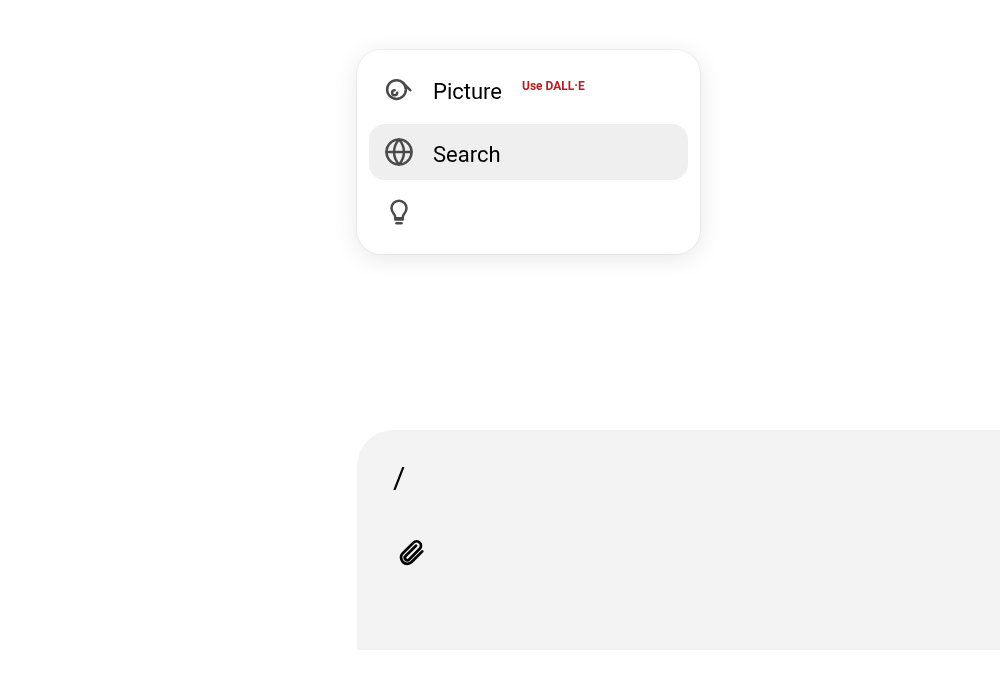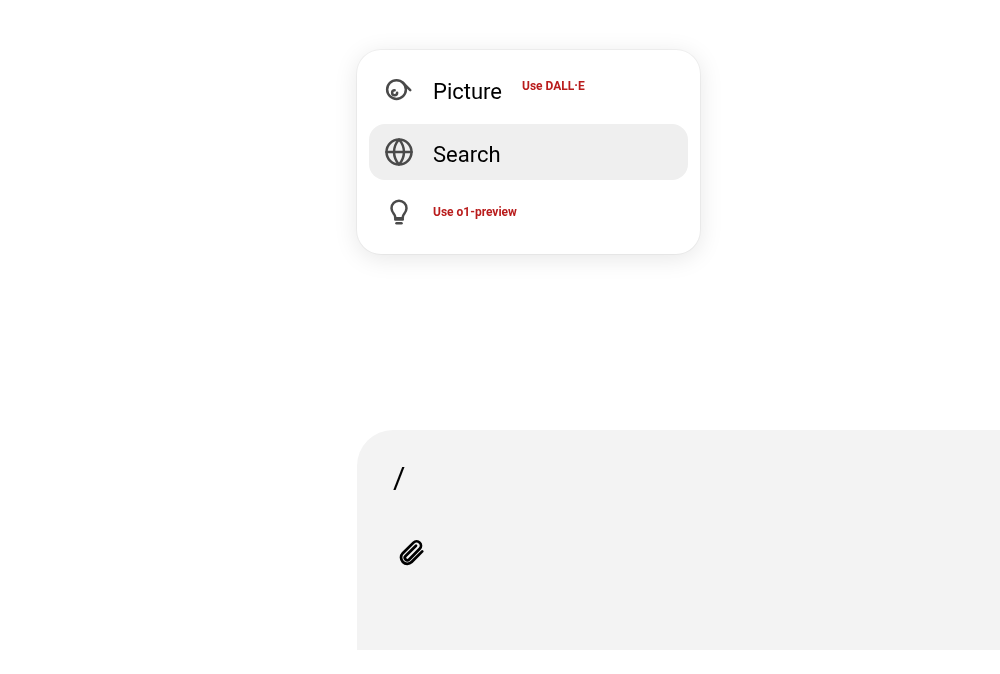--- a/index.html
+++ b/index.html
@@ -137,21 +137,20 @@
 
   <div class="menu-item">
     <span class="menu-item-icon">
       <svg width="30" height="30" viewBox="0 0 24 24" fill="none" stroke="currentColor" stroke-width="2" stroke-linecap="round" stroke-linejoin="round">
         <path d="M9 18h6"></path>
         <path d="M10 21h4"></path>
         <path d="M12 3a6 6 0 0 0-6 6c0 2.5 1.5 4 2.5 5.5.5.75.5 1.5.5 2.5h6c0-1 0-1.75.5-2.5C16.5 13 18 11.5 18 9a6 6 0 0 0-6-6z"></path>
       </svg>
     </span>
     <div class="menu-item-text">
-      <div class="menu-item-subtitle">Use o1-preview</div>
     </div>
   </div>
 
 </div>
 
 <div class="input-area">
   <div class="input-text">/</div>
   <div class="attach-row">
     <span class="attach-button">
       <span>

